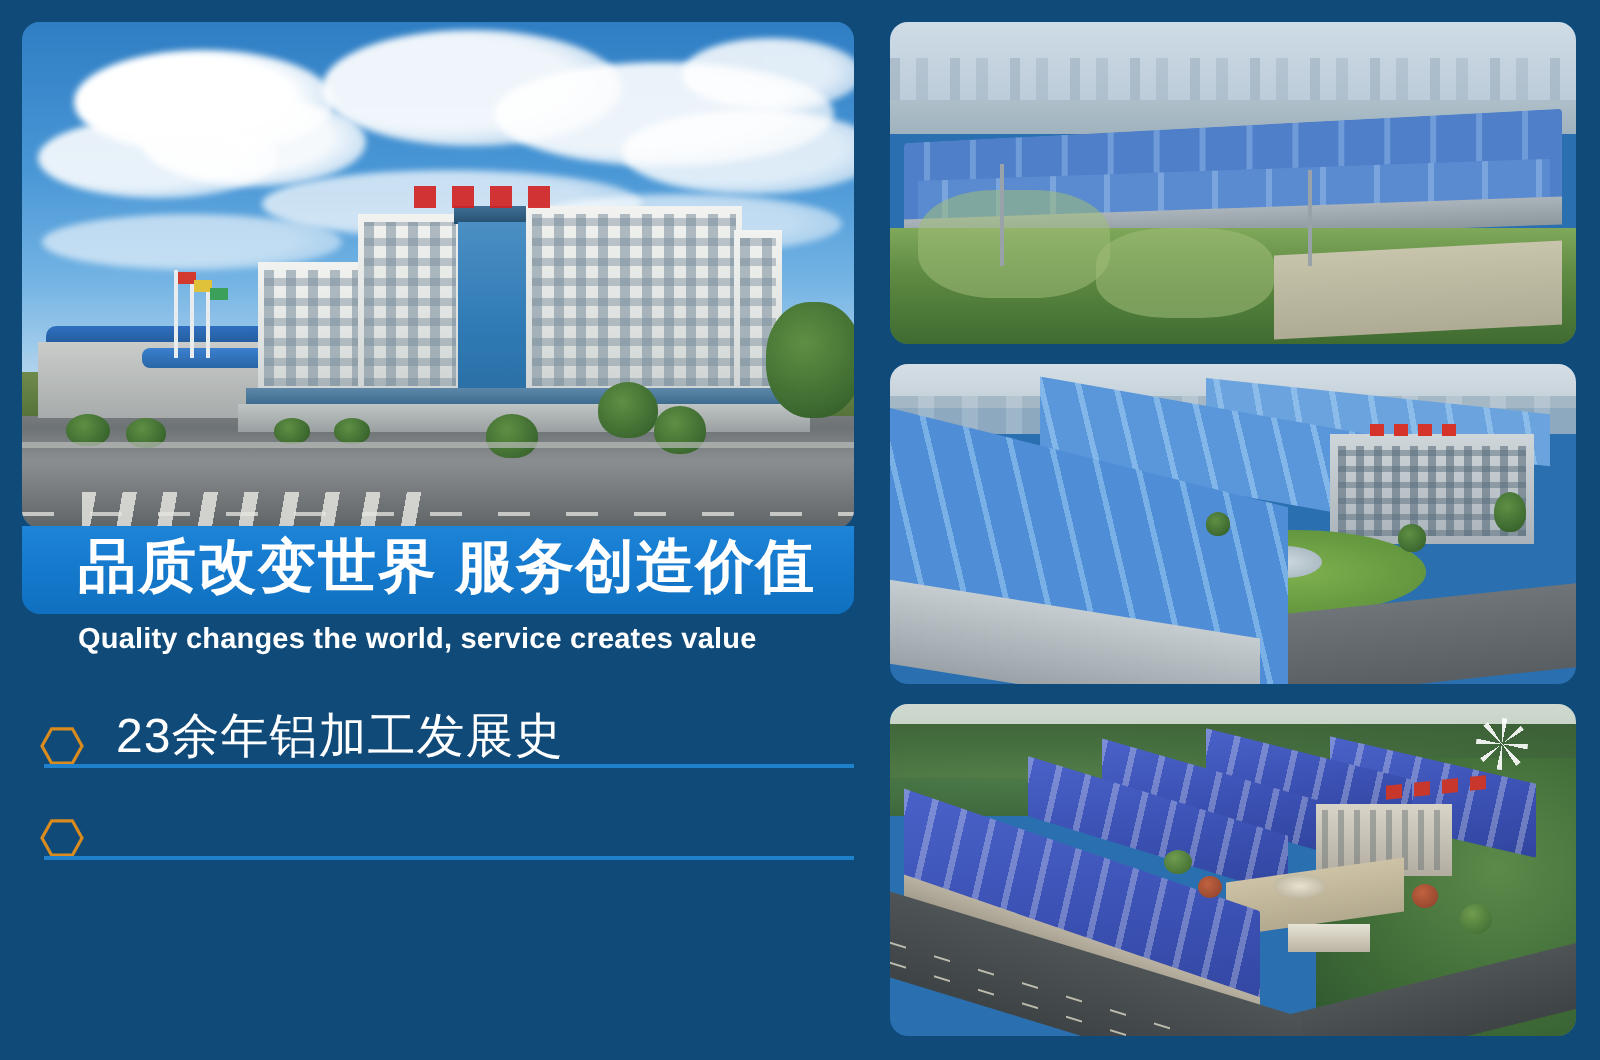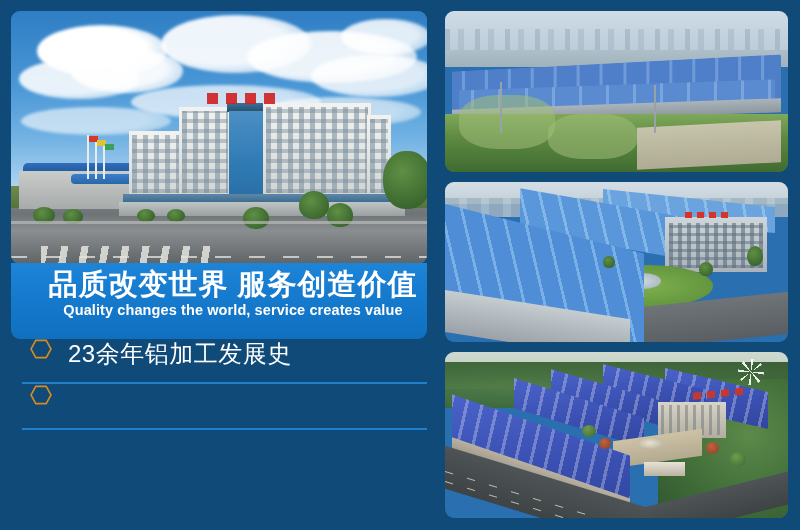--- a/index.html
+++ b/index.html
@@ -124,44 +124,43 @@
     background: repeating-linear-gradient(100deg, rgba(235,235,228,.8) 0 7px, rgba(0,0,0,0) 7px 20px);
   }
   .kerb {
     position:absolute; left:0; bottom:40px; width:100%; height:3px;
     background:#b9bcb8; opacity:.7;
   }
 
   
   #banner {
     position: absolute;
-    left: 11px; top: 263px; width: 416px; height: 76px;
+    left: 11px; top: 263px; width: 416px; height: 44px;
     background: linear-gradient(180deg,#1d84d8 0%,#1478cb 55%,#1070bf 100%);
     border-radius: 0 0 9px 9px;
     padding: 6px 0 0 28px;
-    text-align: center;
   }
   #banner-cn {
     color:#fff; font-size:29px; font-weight:bold; line-height:1.05;
     letter-spacing:1px; white-space:nowrap;
   }
   #banner-en {
     color:#fff; font-size:14.5px; font-weight:bold; line-height:1.25;
-    letter-spacing:.1px; margin-top:2px; white-space:nowrap;
+    letter-spacing:.1px; margin-top:12px; white-space:nowrap;
   }
 
   
   #feature-list {
     position: absolute; left: 0; top: 338px; width: 440px;
   }
   .feature-row {
     position: relative;
-    display: flex; align-items: flex-start;
+    display: flex; align-items: flex-end;
     height: 46px;
-    padding-left: 30px;
+    padding-left: 20px;
   }
   .hex {
     width: 22px; height: 22px; flex: 0 0 22px; margin-right: 16px;
     position: relative;
   }
   .hex svg { display:block; }
   .feature-label {
     color: #ffffff; font-size: 24px; letter-spacing: .5px; white-space: nowrap;
   }
   .divider {

